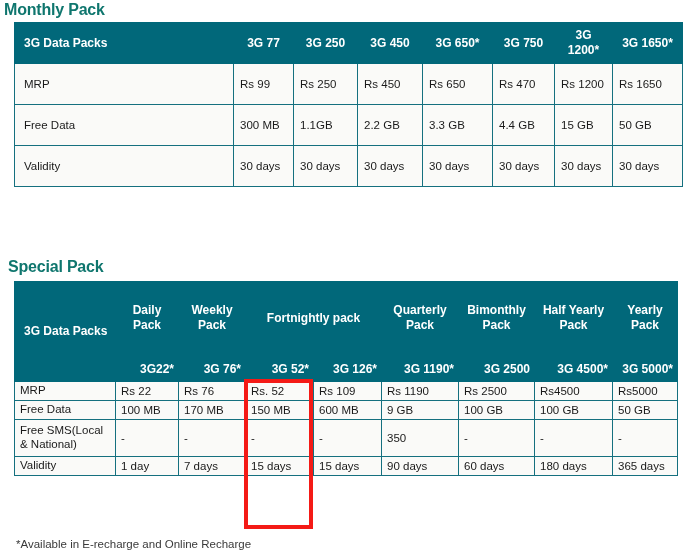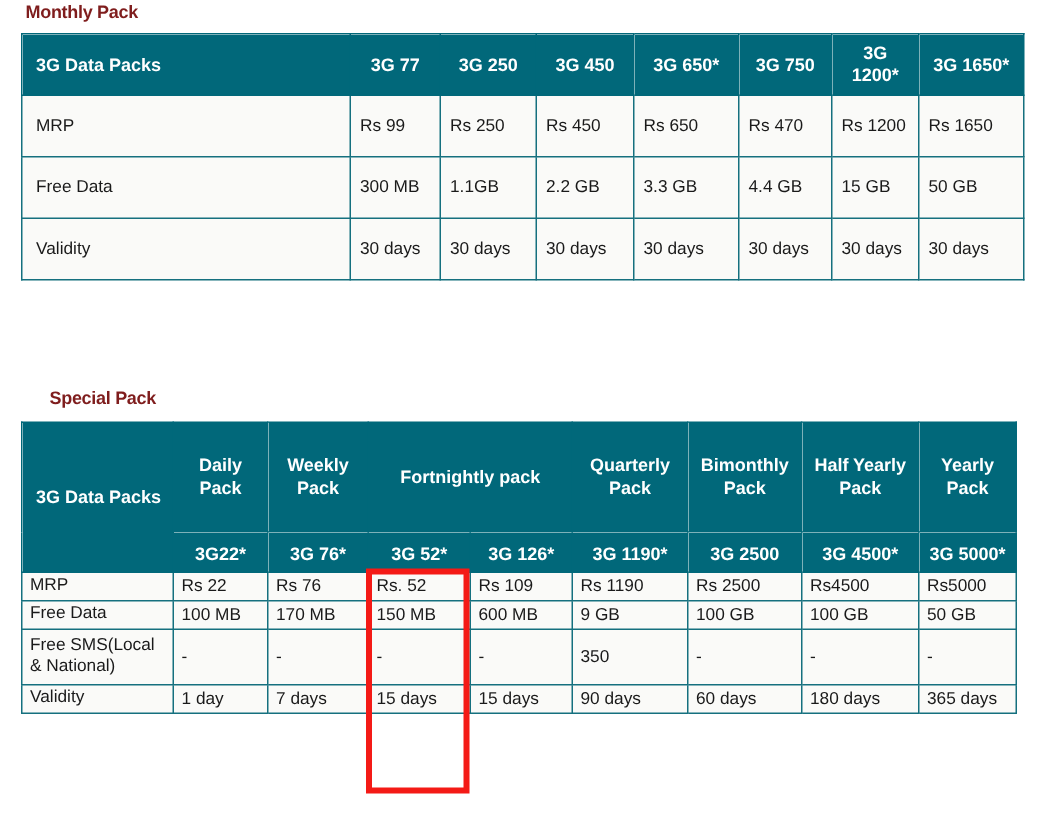--- a/index.html
+++ b/index.html
@@ -13,28 +13,28 @@
     font-family: "Liberation Sans", sans-serif;
     overflow: hidden;
     position: relative;
   }
   .page {
     position: relative;
     width: 691px;
     height: 559px;
   }
   .section-title {
-    color: #7f1d1d;
-    font-size: 12px;
+    color: #0f766e;
+    font-size: 16px;
     font-weight: bold;
     letter-spacing: -0.2px;
-    padding-left: 17px;
+    padding-left: 4px;
   }
   #title-monthly { position: absolute; left: 0; top: 1px; }
-  #title-special { position: absolute; left: 16px; top: 258px; }
+  #title-special { position: absolute; left: 4px; top: 258px; }
 
   table.pack {
     border-collapse: collapse;
     table-layout: fixed;
     position: absolute;
     background: #FAFAF8;
   }
   table.pack td, table.pack th {
     border: 1px solid #15707F;
     font-size: 11.5px;
@@ -87,20 +87,21 @@
     height: 100px;
     vertical-align: middle;
     text-align: left;
     padding-left: 9px;
     white-space: normal;
   }
   #special-table th.hd.code {
     height: 27px;
     vertical-align: bottom;
     padding-bottom: 4px;
+    text-align: right;
   }
   #special-table td {
     height: 19px;
     padding-left: 5px;
   }
   #special-table td.tall { height: 37px; }
   #special-table td.label { padding-left: 5px; white-space: normal; line-height: 1.2; }
 
   
   #red-highlight {
@@ -265,14 +266,15 @@
         <td>90 days</td>
         <td>60 days</td>
         <td>180 days</td>
         <td>365 days</td>
       </tr>
     </tbody>
   </table>
 
   <div id="red-highlight"></div>
 
+  <div id="footnote">*Available in E-recharge and Online Recharge</div>
 
 </div>
 
 </body></html>

